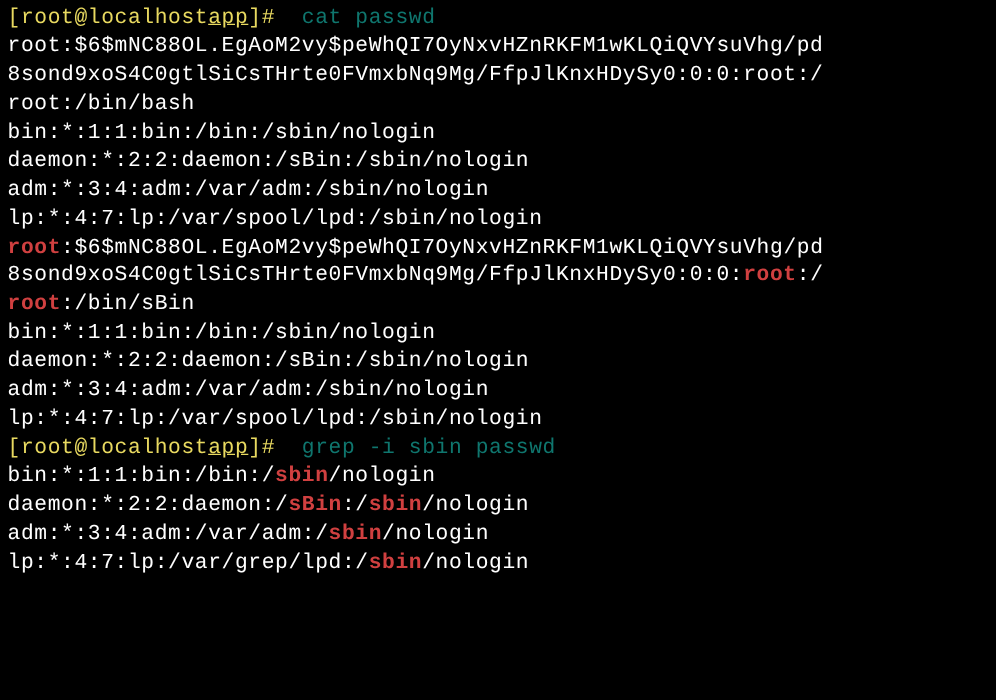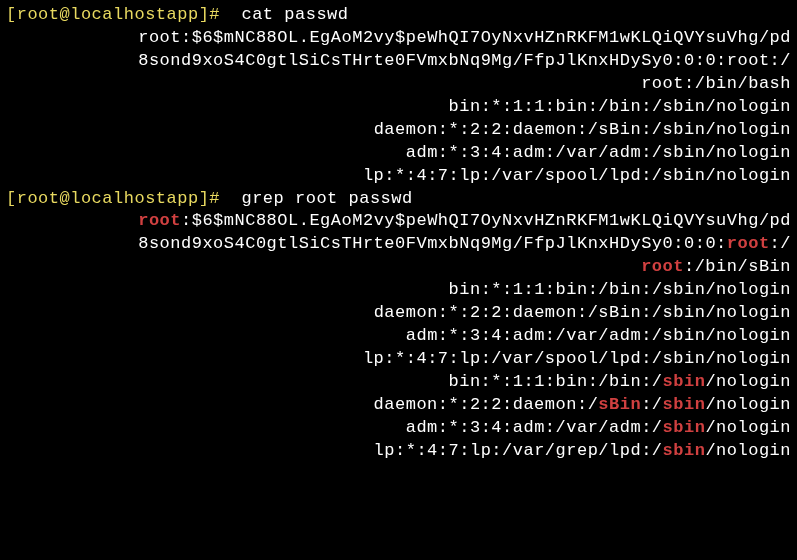--- a/index.html
+++ b/index.html
@@ -19,51 +19,51 @@
       overflow: hidden;
       letter-spacing: 0.5px;
     }
     .line {
       white-space: pre-wrap;
       word-break: break-all;
     }
     .prompt-bracket { color: #e8d960; }
     .prompt-user { color: #e8d960; }
     .prompt-host { color: #e8d960; text-align: right; }
-    .prompt-path { color: #e8d960; }
-    .command { color: #ffffff; margin-top: 11px; }
-    .output { color: #fff; text-align: right; }
+    .prompt-path { color: #e8d960; text-decoration: underline; }
+    .command { color: #0f766e; margin-top: 11px; }
+    .output { color: #fff; }
     .match { color: #d04040; font-weight: bold; }
   </style>
 </head>
 <body>
 
 <div>
 
 <div class="line"><span class="prompt-bracket">[</span><span class="prompt-user">root</span><span class="prompt-user">@</span><span class="prompt-host">localhost</span><span class="prompt-path">app</span><span class="prompt-bracket">]#</span><span> </span> <span class="command">cat passwd</span></div>
 
 <div class="line output">root:$6$mNC88OL.EgAoM2vy$peWhQI7OyNxvHZnRKFM1wKLQiQVYsuVhg/pd</div>
 <div class="line output">8sond9xoS4C0gtlSiCsTHrte0FVmxbNq9Mg/FfpJlKnxHDySy0:0:0:root:/</div>
 <div class="line output">root:/bin/bash</div>
 <div class="line output">bin:*:1:1:bin:/bin:/sbin/nologin</div>
 <div class="line output">daemon:*:2:2:daemon:/sBin:/sbin/nologin</div>
 <div class="line output">adm:*:3:4:adm:/var/adm:/sbin/nologin</div>
 <div class="line output">lp:*:4:7:lp:/var/spool/lpd:/sbin/nologin</div>
 
-<div class="line"><span class="prompt-bracket">[</span><span class="prompt-user">root</span><span class="prompt-user">@</span><span class="prompt-host">localhost</span><span class="prompt-path">app</span><span class="prompt-bracket">]#</span><span> </span> <span class="command">grep root passwd</span></div>
 
 <div class="line output"><span class="match">root</span><span>:$6$mNC88OL.EgAoM2vy$peWhQI7OyNxvHZnRKFM1wKLQiQVYsuVhg/pd</span></div>
 <div class="line output"><span>8sond9xoS4C0gtlSiCsTHrte0FVmxbNq9Mg/FfpJlKnxHDySy0:0:0:</span><span class="match">root</span><span>:/</span></div>
 <div class="line output"><span class="match">root</span><span>:/bin/sBin</span></div>
 
 
 <div class="line output">bin:*:1:1:bin:/bin:/sbin/nologin</div>
 <div class="line output">daemon:*:2:2:daemon:/sBin:/sbin/nologin</div>
 <div class="line output">adm:*:3:4:adm:/var/adm:/sbin/nologin</div>
 <div class="line output">lp:*:4:7:lp:/var/spool/lpd:/sbin/nologin</div>
 
+<div class="line"><span class="prompt-bracket">[</span><span class="prompt-user">root</span><span class="prompt-user">@</span><span class="prompt-host">localhost</span><span class="prompt-path">app</span><span class="prompt-bracket">]#</span><span> </span> <span class="command">grep -i sbin passwd</span></div>
 
 <div class="line output"><span>bin:*:1:1:bin:/bin:/</span><span class="match">sbin</span><span>/nologin</span></div>
 <div class="line output"><span>daemon:*:2:2:daemon:/</span><span class="match">sBin</span><span>:/</span><span class="match">sbin</span><span>/nologin</span></div>
 <div class="line output"><span>adm:*:3:4:adm:/var/adm:/</span><span class="match">sbin</span><span>/nologin</span></div>
 <div class="line output"><span>lp:*:4:7:lp:/var/grep/lpd:/</span><span class="match">sbin</span><span>/nologin</span></div>
 
 </div>
 
 </body></html>

